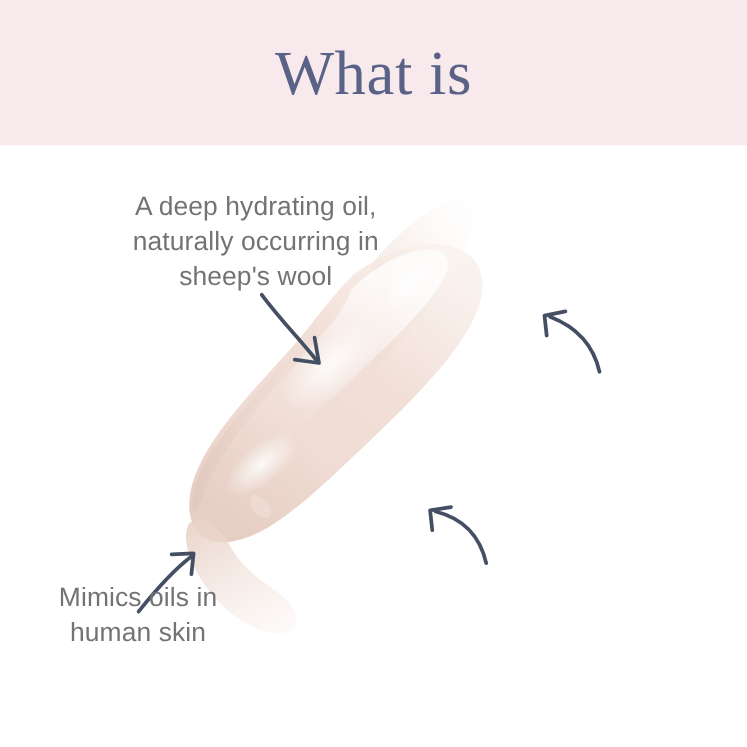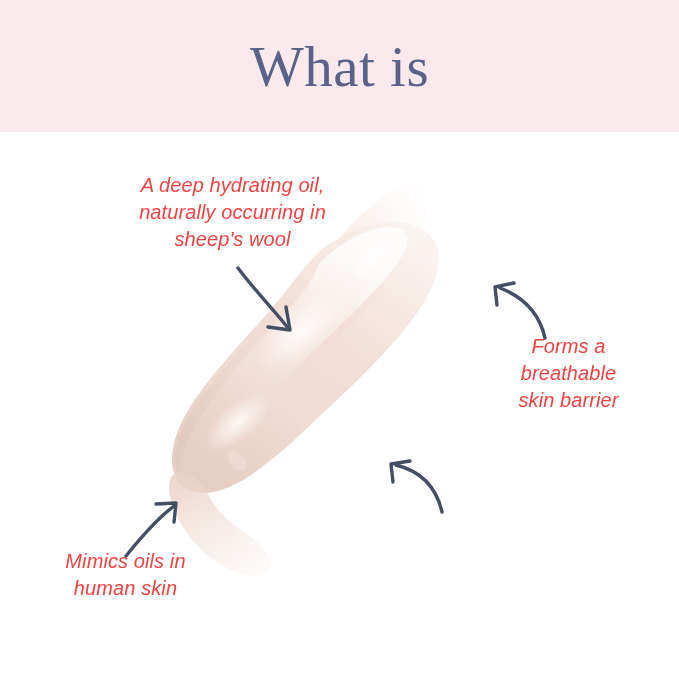--- a/index.html
+++ b/index.html
@@ -54,46 +54,45 @@
     position: absolute;
     left: 0;
     top: 132px;
     width: 679px;
     height: 547px;
   }
 
   
   .callout {
     position: absolute;
-    color: #ef4444;
-    font-size: 20px;
+    color: #737373;
+    font-size: 24px;
     line-height: 1.34;
     text-align: center;
     white-space: pre-line;
     letter-spacing: 0.1px;
-    font-style: italic;
   }
   #callout-hydrating {
     left: 80px;
     top: 172px;
     width: 305px;
   }
   #callout-barrier {
     left: 466px;
     top: 333px;
     width: 205px;
   }
   #callout-moisture {
     left: 330px;
     top: 512px;
     width: 255px;
   }
   #callout-mimics {
     left: 18px;
-    top: 548px;
+    top: 528px;
     width: 215px;
   }
 
   
   .arrow-layer {
     position: absolute;
     left: 0;
     top: 0;
     width: 679px;
     height: 679px;
@@ -226,19 +225,16 @@
       <g>
         <path d="M 126 556 C 142 536 158 518 174 506"></path>
         <path d="M 156 504 L 176 503 L 174 522"></path>
       </g>
     </g>
   </svg>
 
   <div class="callout" id="callout-hydrating">A deep hydrating oil,
 naturally occurring in
 sheep's wool</div>
-  <div class="callout" id="callout-barrier">Forms a
-breathable
-skin barrier</div>
   <div class="callout" id="callout-mimics">Mimics oils in
 human skin</div>
 
 </div>
 
 </body></html>

